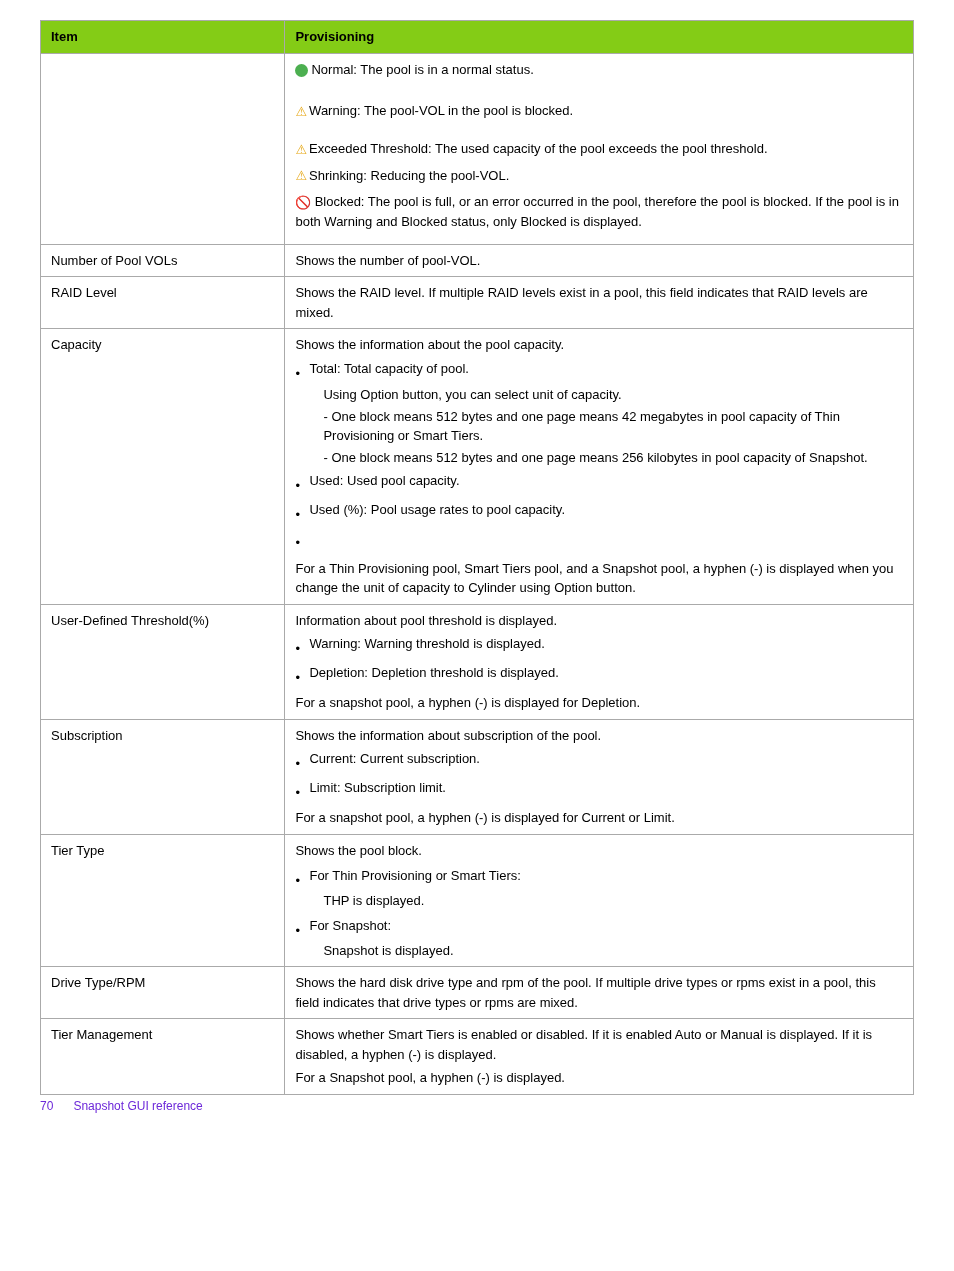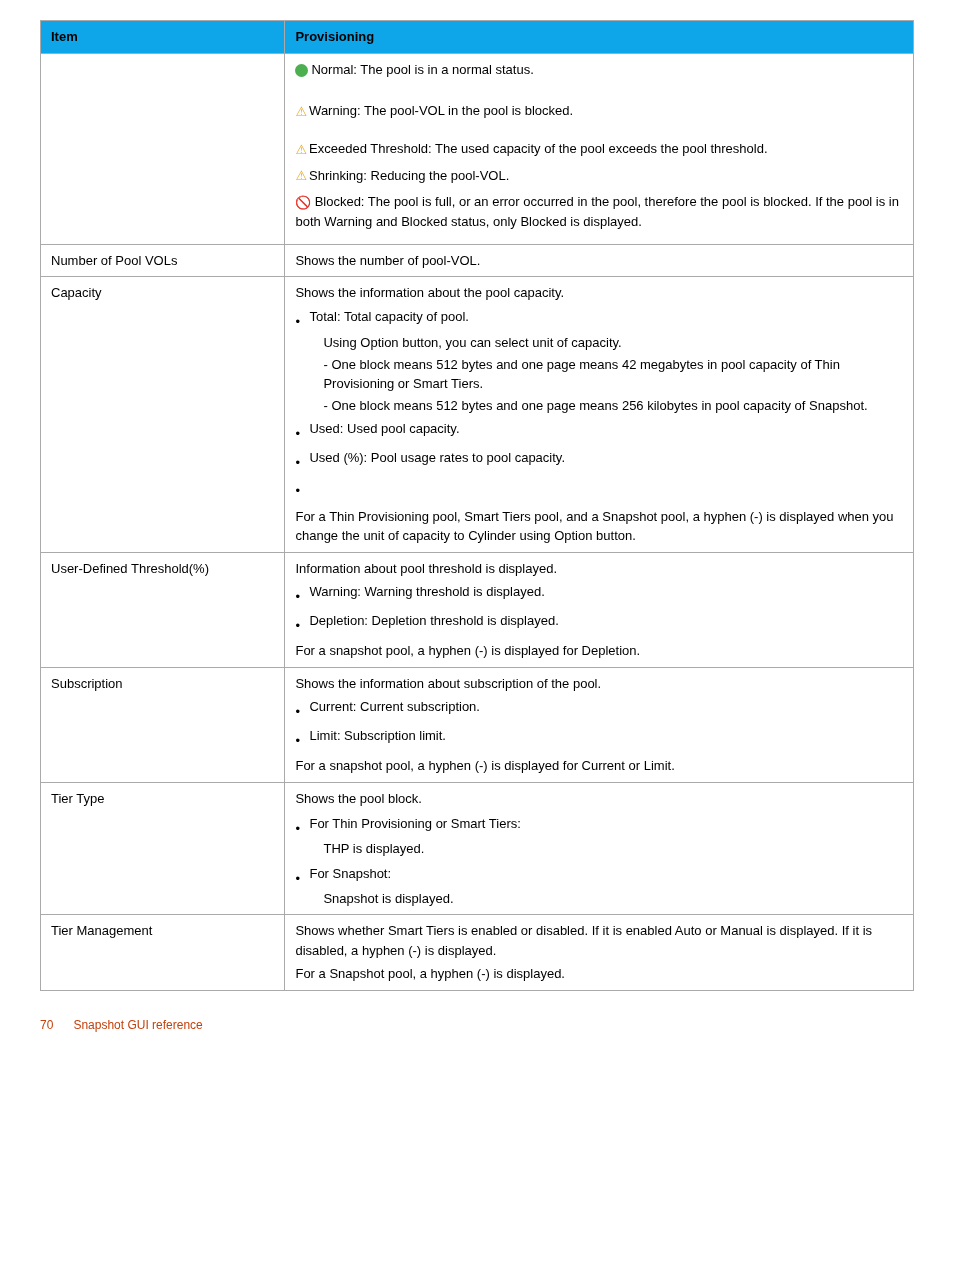--- a/index.html
+++ b/index.html
@@ -16,21 +16,21 @@
       border: 1px solid #aaa;
     }
     th, td {
       border: 1px solid #aaa;
       padding: 6px 10px;
       vertical-align: top;
       line-height: 1.5;
     }
     th {
       font-weight: bold;
-      background: #0ea5e9;
+      background: #84cc16;
       text-align: left;
     }
     .col-item { width: 28%; }
     .col-desc { width: 72%; }
     .icon-normal {
       display: inline-block;
       width: 13px;
       height: 13px;
       background: #4caf50;
       border-radius: 50%;
@@ -45,23 +45,23 @@
       color: #e6a817;
     }
     .icon-blocked {
       display: inline-block;
       font-size: 13px;
       vertical-align: middle;
       margin-right: 3px;
       color: #cc0000;
     }
     .footer-text {
-      margin-top: 27px;
+      margin-top: 4px;
       font-size: 12px;
-      color: #c2410c;
+      color: #6d28d9;
     }
   </style>
 </head>
 <body>
 
 <table>
   <thead>
     <tr>
       <th class="col-item">Item</th>
       <th class="col-desc">Provisioning</th>
@@ -75,20 +75,26 @@
           <p style="margin-bottom: 18px;"><span class="icon-warning-sm">⚠</span>Warning: The pool-VOL in the pool is blocked.</p>
           <p style="margin-bottom: 6px;"><span class="icon-warning-sm">⚠</span>Exceeded Threshold: The used capacity of the pool exceeds the pool threshold.</p>
           <p style="margin-bottom: 6px;"><span class="icon-warning-sm">⚠</span>Shrinking: Reducing the pool-VOL.</p>
           <p style="margin-bottom: 6px;"><span class="icon-blocked">🚫</span>Blocked: The pool is full, or an error occurred in the pool, therefore the pool is blocked. If the pool is in both Warning and Blocked status, only Blocked is displayed.</p>
         </td>
       </tr>
       <tr>
         <td class="col-item">Number of Pool VOLs</td>
         <td class="col-desc">
           <p>Shows the number of pool-VOL.</p>
+        </td>
+      </tr>
+      <tr>
+        <td class="col-item">RAID Level</td>
+        <td class="col-desc">
+          <p>Shows the RAID level. If multiple RAID levels exist in a pool, this field indicates that RAID levels are mixed.</p>
         </td>
       </tr>
       <tr>
         <td class="col-item">Capacity</td>
         <td class="col-desc">
           <p>Shows the information about the pool capacity.</p>
           <div style="display: flex; align-items: flex-start; margin-top: 4px;">
             <span style="min-width: 14px; margin-top: 5px;">•</span>
             <span>Total: Total capacity of pool.</span>
           </div>
@@ -149,20 +155,26 @@
           </div>
           <p style="padding-left: 28px;">THP is displayed.</p>
           <div style="display: flex; align-items: flex-start; margin-top: 6px;">
             <span style="min-width: 14px; margin-top: 5px;">•</span>
             <span>For Snapshot:</span>
           </div>
           <p style="padding-left: 28px;">Snapshot is displayed.</p>
         </td>
       </tr>
       <tr>
+        <td class="col-item">Drive Type/RPM</td>
+        <td class="col-desc">
+          <p>Shows the hard disk drive type and rpm of the pool. If multiple drive types or rpms exist in a pool, this field indicates that drive types or rpms are mixed.</p>
+        </td>
+      </tr>
+      <tr>
         <td class="col-item">Tier Management</td>
         <td class="col-desc">
           <p>Shows whether Smart Tiers is enabled or disabled. If it is enabled Auto or Manual is displayed. If it is disabled, a hyphen (-) is displayed.</p>
           <p style="margin-top: 4px;">For a Snapshot pool, a hyphen (-) is displayed.</p>
         </td>
       </tr>
     </tbody>
 </table>
 
 <div class="footer-text">

